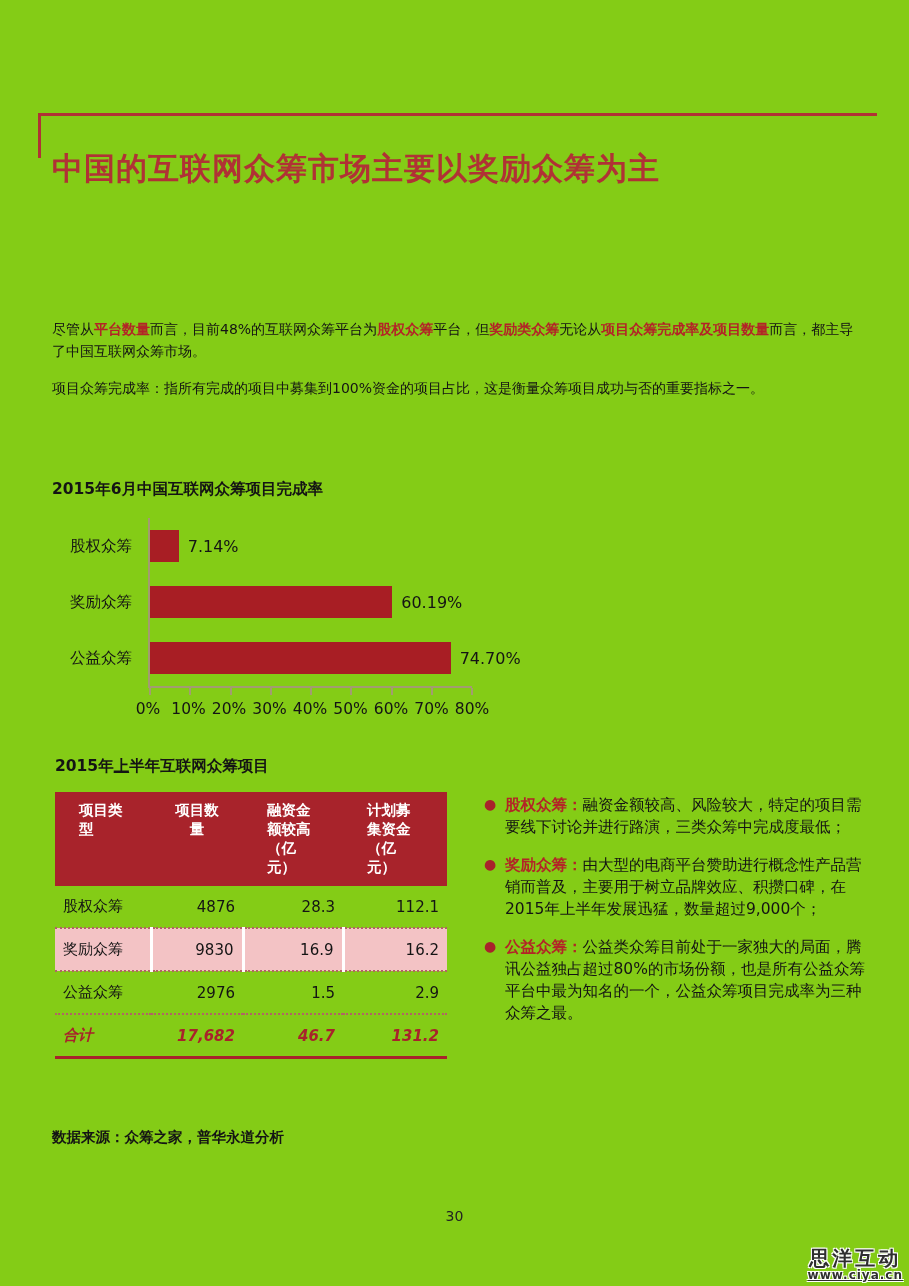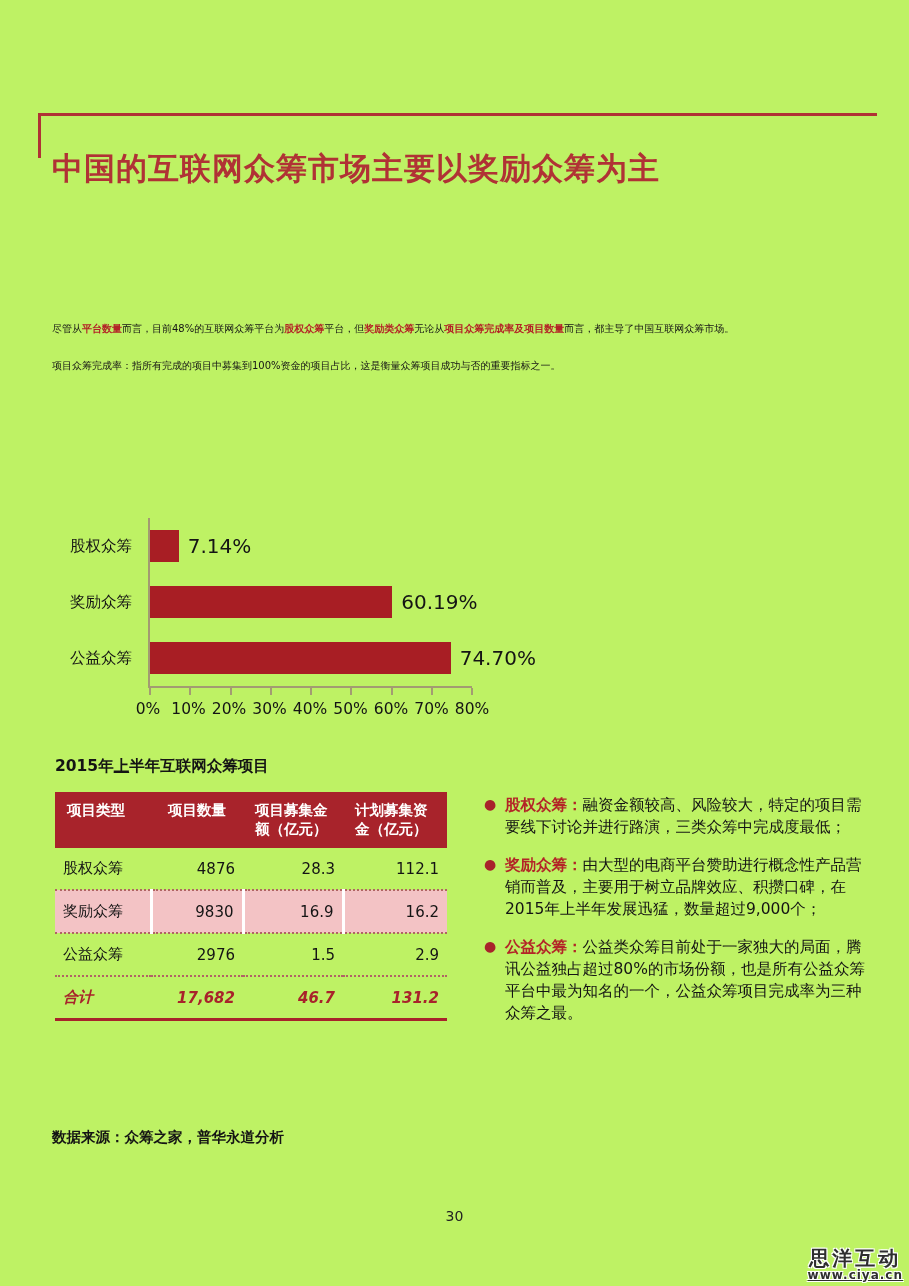--- a/index.html
+++ b/index.html
@@ -2,52 +2,52 @@
 <html style="--title-red: #b03235; --accent-red: #b32427; --bar-red: #a81e24; --table-header-red: #a8232b; --highlight-pink: #f3c3c5; --axis-tan: #a39b72; --watermark-dark: #2f2f2f;"><head>
 <meta charset="utf-8">
 <style>
   :root{
     --title-red:#b03235; --accent-red:#b32427; --bar-red:#a81e24;
     --table-header-red:#a8232b; --highlight-pink:#f3c3c5; --axis-tan:#a39b72;
     --text:#141414;
   }
   html,body{margin:0;padding:0;background:#e8e8e8;}
   .page{
-    position:relative; width:909px; height:1286px; background:#bef264;
+    position:relative; width:909px; height:1286px; background:#84cc16;
     margin:0 auto; overflow:hidden;
     font-family:"DejaVu Sans","Liberation Sans",sans-serif; color:var(--text);
   }
   .corner-rule{position:absolute; left:38px; top:113px; width:836px; height:42px;
     border-top:3px solid var(--title-red); border-left:3px solid var(--title-red);}
   .page-title{position:absolute; left:52px; top:127px; width:820px;
     font-size:31px; font-weight:bold; color:var(--title-red); letter-spacing:1px;}
   .intro{position:absolute; left:52px; top:318px; width:814px;
-    font-size:10px; line-height:22px;}
+    font-size:14px; line-height:22px;}
   .intro p{margin:0 0 15px 0;}
   .em{color:var(--accent-red); font-weight:bold;}
   .u{text-decoration:underline;}
   .chart-title{position:absolute; left:52px; top:479px; font-size:15.5px; font-weight:bold;}
   .chart{position:absolute; left:70px; top:518px;}
   .chart-grid{display:flex;}
   .cat-col{width:78px;}
   .cat{height:56px; display:flex; align-items:center; font-size:15.5px;}
   .plot{position:relative; width:322px; height:168px;
     border-left:2px solid var(--axis-tan); border-bottom:2px solid var(--axis-tan);}
   .bar-row{height:56px; display:flex; align-items:center; white-space:nowrap;}
   .bar{height:32px; background:var(--bar-red); flex:none;}
-  .bar-val{margin-left:9px; font-size:20px;}
+  .bar-val{margin-left:9px; font-size:16px;}
   .tick{position:absolute; width:2px; height:7px; background:var(--axis-tan);
     bottom:-9px; transform:translateX(-1px);}
   .xlabels{position:relative; margin-left:78px; width:324px; height:26px; margin-top:12px;}
   .xlab{position:absolute; top:0; transform:translateX(-50%); font-size:15.5px; white-space:nowrap;}
   .table-title{position:absolute; left:55px; top:756px; font-size:15.5px; font-weight:bold;}
   table.projects{position:absolute; left:55px; top:792px; width:392px;
     border-collapse:collapse; font-size:15px;}
   table.projects th{background:var(--table-header-red); color:#fff; font-weight:bold;
-    text-align:left; vertical-align:top; padding:9px 12px; font-size:14.5px; line-height:19px;}
+    text-align:left; vertical-align:top; padding:9px 24px; font-size:14.5px; line-height:19px;}
   table.projects th.num-h{text-align:center;}
   table.projects td{padding:11px 8px;}
   table.projects td.num{text-align:right;}
   table.projects tbody tr{border-bottom:2px dotted #b06464;}
   table.projects tr.highlight td{background:var(--highlight-pink);}
   table.projects tr.highlight td + td{border-left:3px solid #fff;}
   table.projects tr.total{border-bottom:3px solid var(--table-header-red);}
   table.projects tr.total td{color:var(--table-header-red); font-weight:bold;font-style:italic;}
   .bullets{position:absolute; left:478px; top:794px; width:396px;
     margin:0; padding:0; list-style:none; font-size:15.5px; line-height:22px;}
@@ -70,20 +70,21 @@
 
   <div class="corner-rule"></div>
 
   <h1 class="page-title">中国的互联网众筹市场主要以奖励众筹为主</h1>
 
   <div class="intro">
     <p><span>尽管从</span><span class="em">平台数量</span><span>而言，目前48%的互联网众筹平台为</span><span class="em">股权众筹</span><span>平台，但</span><span class="em">奖励类众筹</span><span>无论从</span><span class="em">项目众筹完成率及项目数量</span><span>而言，都主导了中国互联网众筹市场。</span></p>
     <p><span>项目众筹完成率：指所有完成的项目中募集到100%资金的项目占比，这是衡量众筹项目成功与否的重要指标之一。</span></p>
   </div>
 
+  <div class="chart-title">2015年6月中国互联网众筹项目完成率</div>
 
   <div class="chart">
     <div class="chart-grid">
       <div class="cat-col" id="catCol">
           <div class="cat">股权众筹</div>
           <div class="cat">奖励众筹</div>
           <div class="cat">公益众筹</div>
         </div>
       <div class="plot" id="plot">
           <div class="bar-row">
@@ -128,21 +129,21 @@
     <colgroup>
         <col style="width:96px">
         <col style="width:92px">
         <col style="width:100px">
         <col style="width:104px">
       </colgroup>
     <thead>
         <tr id="theadRow">
           <th>项目类型</th>
           <th class="num-h">项目数量</th>
-          <th>项目募集金额（亿元）</th>
+          <th>融资金额较高（亿元）</th>
           <th>计划募集资金（亿元）</th>
         </tr>
       </thead>
     <tbody id="tbody">
         <tr>
           <td>股权众筹</td>
           <td class="num">4876</td>
           <td class="num">28.3</td>
           <td class="num">112.1</td>
         </tr>

